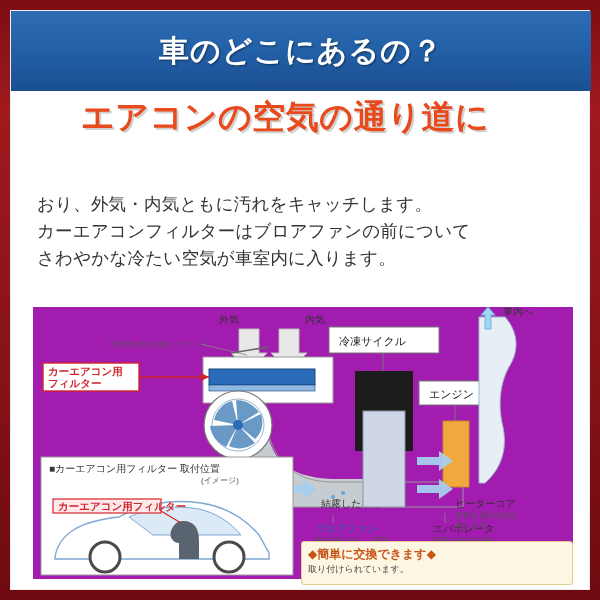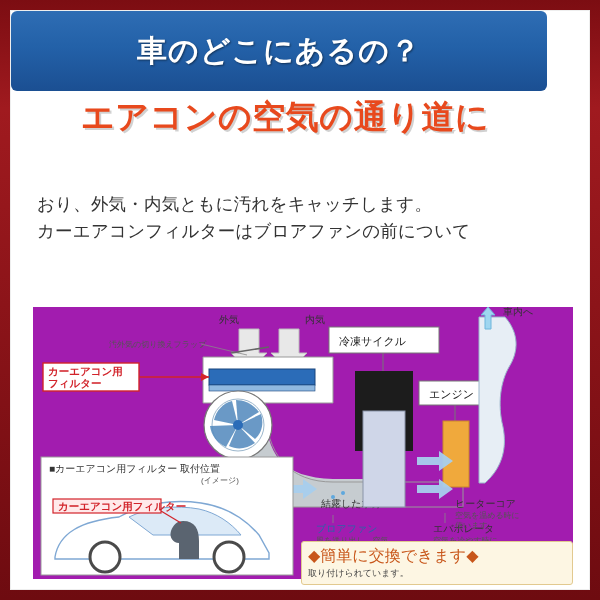--- a/index.html
+++ b/index.html
@@ -12,23 +12,23 @@
     position:relative;width:600px;height:600px;box-sizing:border-box;
     background:linear-gradient(180deg,#7c0d12 0%,#a01a1f 18%,#6e0b10 100%);
     padding:10px;
   }
   .inner{
     position:relative;width:580px;height:580px;background:#ffffff;box-sizing:border-box;
     border:1px solid #eee;
   }
   
   .header{
-    position:absolute;left:0;top:0;width:536px;height:80px;
+    position:absolute;left:0;top:0;width:580px;height:80px;
     background:linear-gradient(180deg,#2e6db4 0%,#2361a8 45%,#1b4f92 100%);
-    display:flex;align-items:center;justify-content:center;border-radius:6px;
+    display:flex;align-items:center;justify-content:center;
   }
   .header-title{
     color:#ffffff;font-size:30px;font-weight:bold;letter-spacing:1px;
     text-shadow:1px 1px 2px rgba(0,0,0,0.45);
   }
   
   .headline{
     position:absolute;left:22px;top:86px;width:540px;
     color:#e8491d;font-size:33px;font-weight:bold;line-height:1.22;
     letter-spacing:0.5px;
@@ -57,40 +57,41 @@
   .lbl-sm{font-size:8px;fill:#555;font-family:"Liberation Sans",sans-serif;}
   .lbl-red{font-size:10.5px;fill:#d2232a;font-weight:bold;font-family:"Liberation Sans",sans-serif;}
   .lbl-blue{font-size:10px;fill:#2b64a8;font-family:"Liberation Sans",sans-serif;}
   .lbl-b{font-size:11px;fill:#222;font-family:"Liberation Sans",sans-serif;}
   
   .note{
     position:absolute;left:268px;top:248px;width:272px;height:44px;
     background:#fdf6e3;border:1px solid #e2c98f;border-radius:3px;
     box-sizing:border-box;padding:4px 6px;
   }
-  .note-h{font-size:16px;color:#c8561a;font-weight:normal;}
+  .note-h{font-size:12px;color:#c8561a;font-weight:bold;}
   .note-b{font-size:9px;color:#444;line-height:1.35;}
 </style>
 </head>
 <body>
 
 <div class="frame">
   <div class="inner">
 
     <div class="header">
       <div class="header-title">車のどこにあるの？</div>
     </div>
 
     <div class="headline">
       <div>エアコンの空気の通り道に</div>
     </div>
 
     <div class="para">
       <div>おり、外気・内気ともに汚れをキャッチします。</div>
       <div>カーエアコンフィルターはブロアファンの前について</div>
+      <div>さわやかな冷たい空気が車室内に入ります。</div>
     </div>
 
     <div class="diagram">
       <div class="dg-title">■エアコンの構造</div>
 
       <div class="dg-canvas">
         <svg width="540" height="272" viewBox="0 0 540 272">
 
           <path d="M232,96 C232,150 250,170 300,172 L330,172 L330,200 L250,200 C215,200 205,160 205,120 Z" fill="#cdebd6" opacity="0.85"></path>
 

